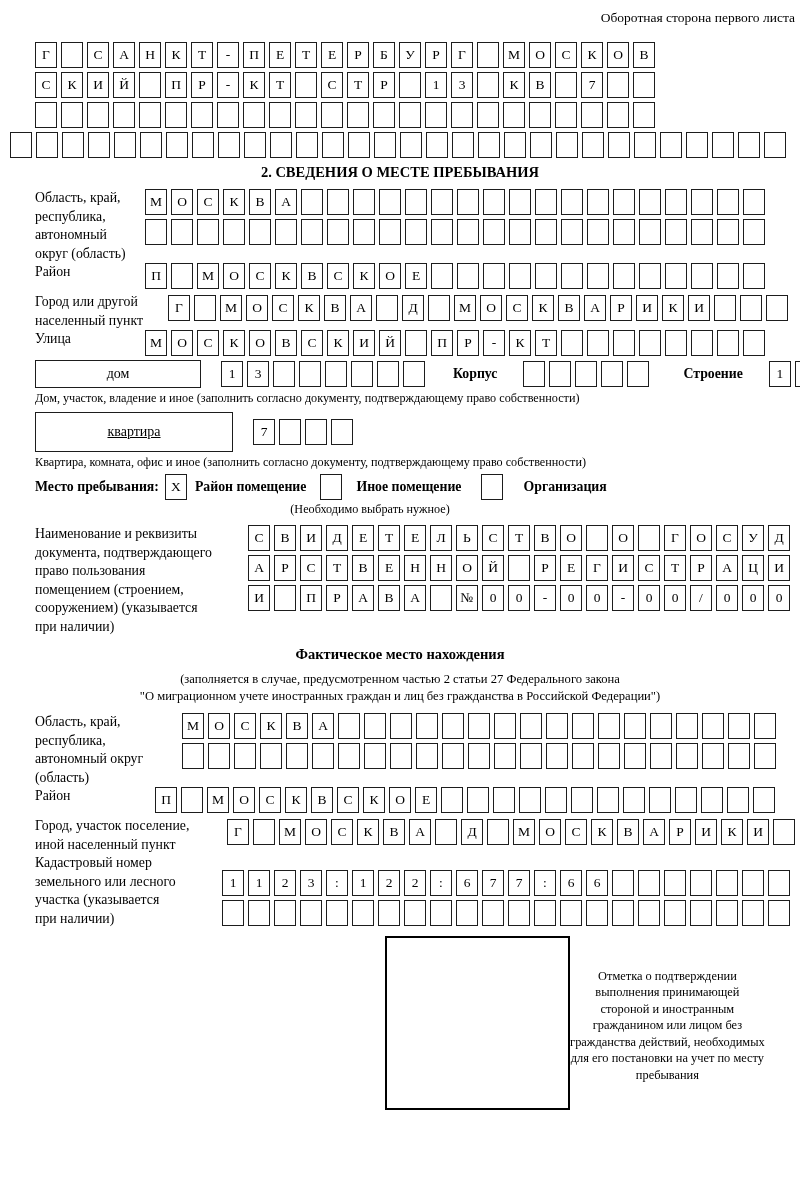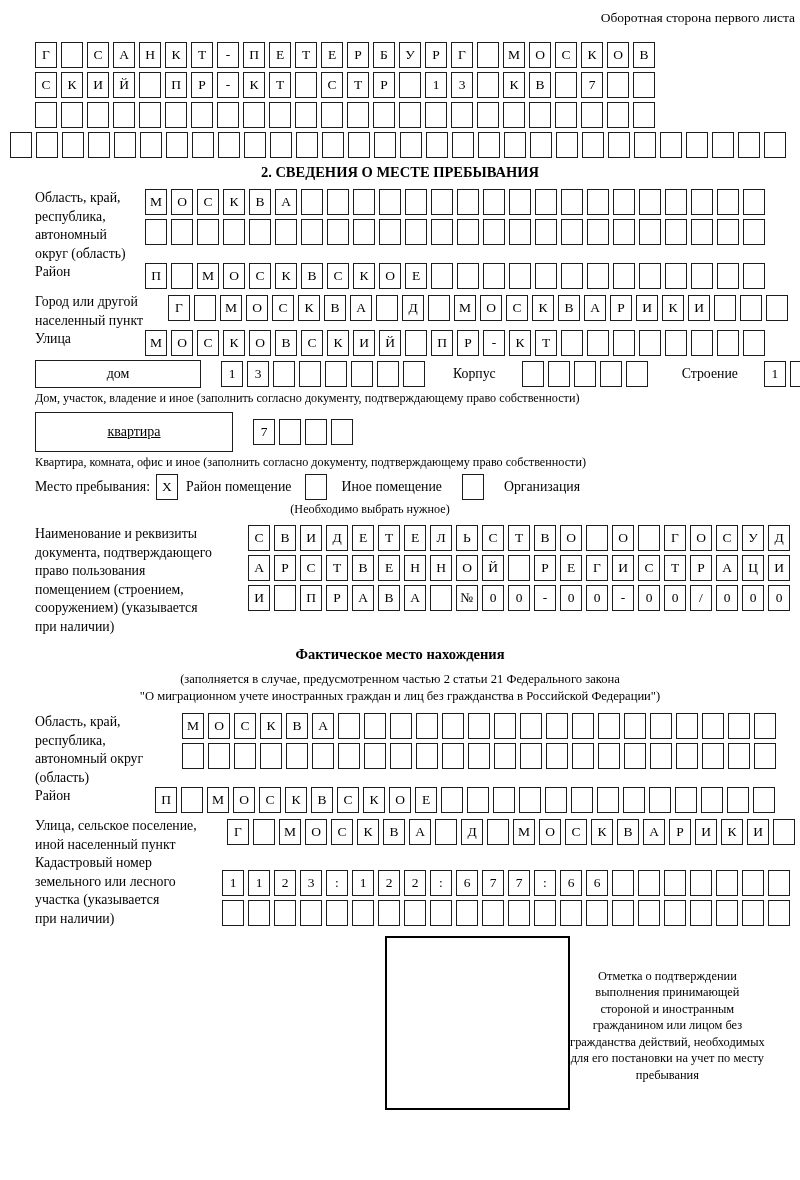--- a/index.html
+++ b/index.html
@@ -50,21 +50,21 @@
   .w147{width:147px}.w120{width:120px}.w192{width:192px}.w187{width:187px}
   .inline-row{display:flex;align-items:center;gap:20px;margin-bottom:3px;}
   .wbox{
     border:1.6px solid #1d1d1d;
     height:28px;box-sizing:border-box;
     display:flex;align-items:center;justify-content:center;
     font-size:14px;background:#fff;flex:none;
   }
   .wbox.dom{width:166px;}
   .wbox.kv{width:198px;height:40px;text-decoration:underline;}
-  .inline-lbl{font-size:13.8px;flex:none;}
+  .inline-lbl{font-size:13.8px;flex:none;font-weight:bold;}
   .mr6{margin-right:6px}.ml8{margin-left:8px}.ml14{margin-left:14px}.ml20{margin-left:20px}
   .cells.one{margin-bottom:0;}
   .chk-row{display:flex;align-items:center;margin-top:4px;margin-bottom:2px;}
   .choose-note{width:470px;margin-left:100px;text-align:center;margin-bottom:8px;}
   .fact-title{
     margin-left:-35px;width:800px;text-align:center;
     font-weight:bold;font-size:14.5px;margin-top:10px;margin-bottom:8px;
   }
   .fact-note{margin-left:-35px;width:800px;text-align:center;font-size:12.6px;line-height:17px;margin-bottom:8px;}
   .mt2{margin-top:2px}
@@ -484,21 +484,21 @@
           <div class="cell">/</div>
           <div class="cell">0</div>
           <div class="cell">0</div>
           <div class="cell">0</div>
         </div>
     </div>
   </div>
 
   <div class="fact-title">Фактическое место нахождения</div>
   <div class="fact-note">
-    <span>(заполняется в случае, предусмотренном частью 2 статьи 21 Федерального закона</span><br>
+    <span>(заполняется в случае, предусмотренном частью 2 статьи 27 Федерального закона</span><br>
     <span>"О миграционном учете иностранных граждан и лиц без гражданства в Российской Федерации")</span>
   </div>
 
   <div class="block">
     <div class="lbl w147">Область, край,
 республика,
 автономный округ
 (область)</div>
     <div class="rows">
       <div class="cells">
@@ -578,21 +578,21 @@
         <div class="cell"></div>
         <div class="cell"></div>
         <div class="cell"></div>
         <div class="cell"></div>
         <div class="cell"></div>
         <div class="cell"></div>
       </div>
   </div>
 
   <div class="block">
-    <div class="lbl w192">Улица, сельское поселение,
+    <div class="lbl w192">Город, участок поселение,
 иной населенный пункт</div>
     <div class="cells mt2">
         <div class="cell">Г</div>
         <div class="cell"></div>
         <div class="cell">М</div>
         <div class="cell">О</div>
         <div class="cell">С</div>
         <div class="cell">К</div>
         <div class="cell">В</div>
         <div class="cell">А</div>

